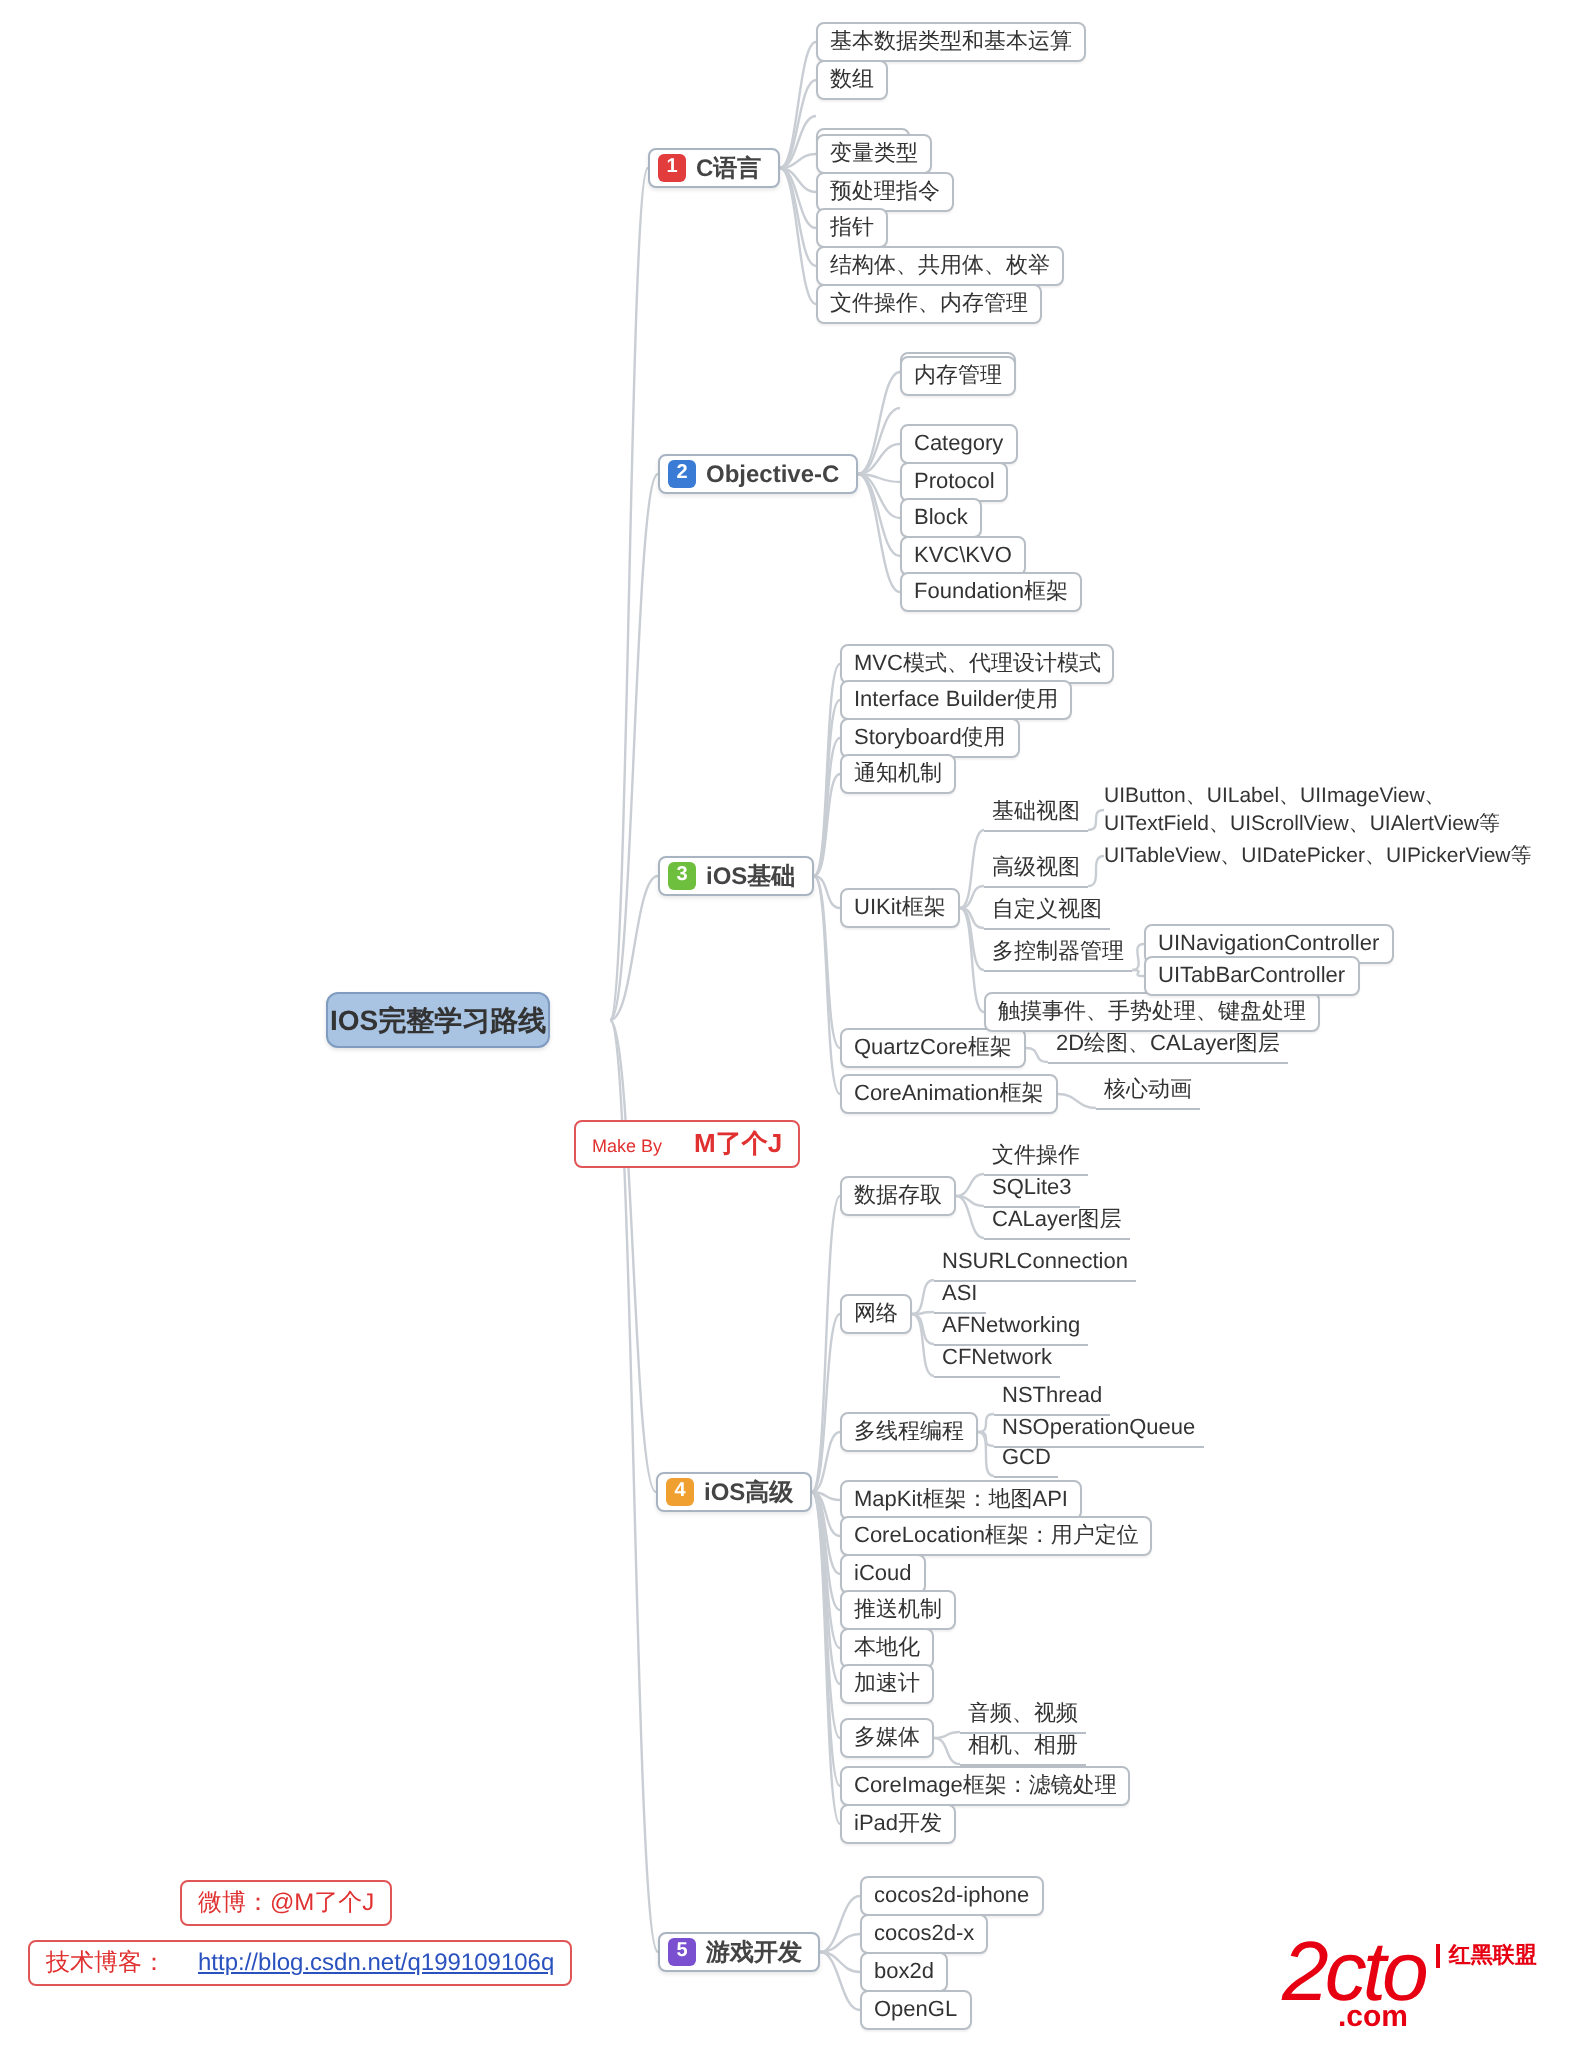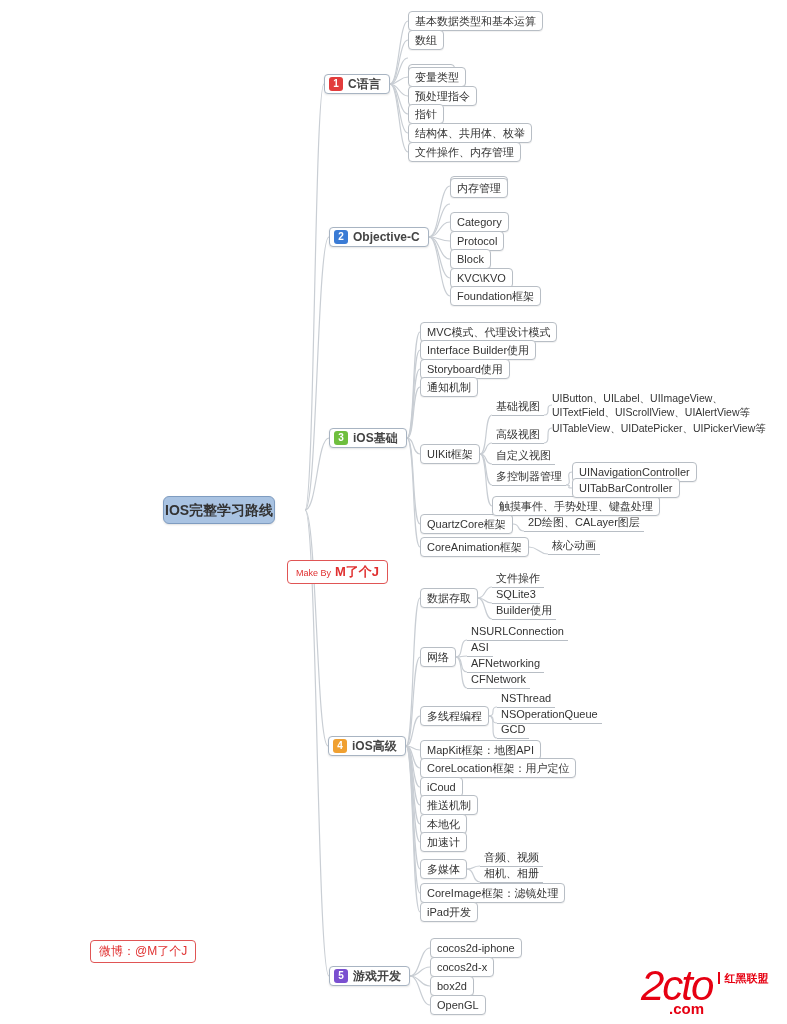--- a/index.html
+++ b/index.html
@@ -39,21 +39,21 @@
     background:#fff; border:1px solid #b8bec5; border-radius:4px;
     padding:2px 6px; box-shadow:0 1px 1px rgba(0,0,0,.06);
   }
   .lined { border-bottom:1px solid #b8bec5; padding:0 4px 2px 4px; background:transparent; }
   .plain { font-size:10.5px; color:#333; }
   .plain div { line-height:14px; }
 
   .note-box {
     position:absolute; background:#fff; border:1px solid #e05555; border-radius:4px;
     color:#e03030; padding:2px 8px; white-space:nowrap; font-size:12px;
-    display:flex; align-items:baseline; gap:4px;
+    display:flex; align-items:baseline; gap:16px;
   }
   .makeby-prefix { font-size:9px; color:#e03030; }
   .makeby-name { font-size:13px; font-weight:bold; color:#e03030; }
   .blog-link { color:#2a52be; text-decoration:underline; cursor:pointer; }
 
   .logo { position:absolute; color:#e60012; }
   .logo-row { display:flex; align-items:flex-start; }
   .logo-main {
     font-size:42px; line-height:40px; font-weight:normal; font-style:italic;
     color:#e60012; letter-spacing:-2px;
@@ -210,21 +210,21 @@
   <div class="node boxed" id="n-ia5" style="left:420px; top:777px">iCoud</div>
   <div class="node boxed" id="n-ia6" style="left:420px; top:795px">推送机制</div>
   <div class="node boxed" id="n-ia7" style="left:420px; top:814px">本地化</div>
   <div class="node boxed" id="n-ia8" style="left:420px; top:832px">加速计</div>
   <div class="node boxed" id="n-ia9" style="left:420px; top:859px">多媒体</div>
   <div class="node boxed" id="n-ia10" style="left:420px; top:883px">CoreImage框架：滤镜处理</div>
   <div class="node boxed" id="n-ia11" style="left:420px; top:902px">iPad开发</div>
 
   <div class="node lined" id="n-st0" style="left:492px; top:571px">文件操作</div>
   <div class="node lined" id="n-st1" style="left:492px; top:587px">SQLite3</div>
-  <div class="node lined" id="n-st2" style="left:492px; top:603px">Builder使用</div>
+  <div class="node lined" id="n-st2" style="left:492px; top:603px">CALayer图层</div>
 
   <div class="node lined" id="n-nw0" style="left:467px; top:624px">NSURLConnection</div>
   <div class="node lined" id="n-nw1" style="left:467px; top:640px">ASI</div>
   <div class="node lined" id="n-nw2" style="left:467px; top:656px">AFNetworking</div>
   <div class="node lined" id="n-nw3" style="left:467px; top:672px">CFNetwork</div>
 
   <div class="node lined" id="n-th0" style="left:497px; top:691px">NSThread</div>
   <div class="node lined" id="n-th1" style="left:497px; top:707px">NSOperationQueue</div>
   <div class="node lined" id="n-th2" style="left:497px; top:722px">GCD</div>
 
@@ -235,20 +235,24 @@
   <div class="node boxed" id="n-g1" style="left:430px; top:957px">cocos2d-x</div>
   <div class="node boxed" id="n-g2" style="left:430px; top:976px">box2d</div>
   <div class="node boxed" id="n-g3" style="left:430px; top:995px">OpenGL</div>
 
   <div class="note-box" style="left:287px; top:560px">
     <span class="makeby-prefix">Make By</span>
     <span class="makeby-name">M了个J</span>
   </div>
   <div class="note-box" style="left:90px; top:940px">
     <span>微博：@M了个J</span>
+  </div>
+  <div class="note-box" style="left:14px; top:970px">
+    <span>技术博客：</span>
+    <span class="blog-link">http://blog.csdn.net/q199109106q</span>
   </div>
 
   <div class="logo" style="left:641px; top:966px">
     <div class="logo-row">
       <span class="logo-main">2cto</span>
       <span class="logo-tagline">红黑联盟</span>
     </div>
     <div class="logo-suffix">.com</div>
   </div>
 </div>

